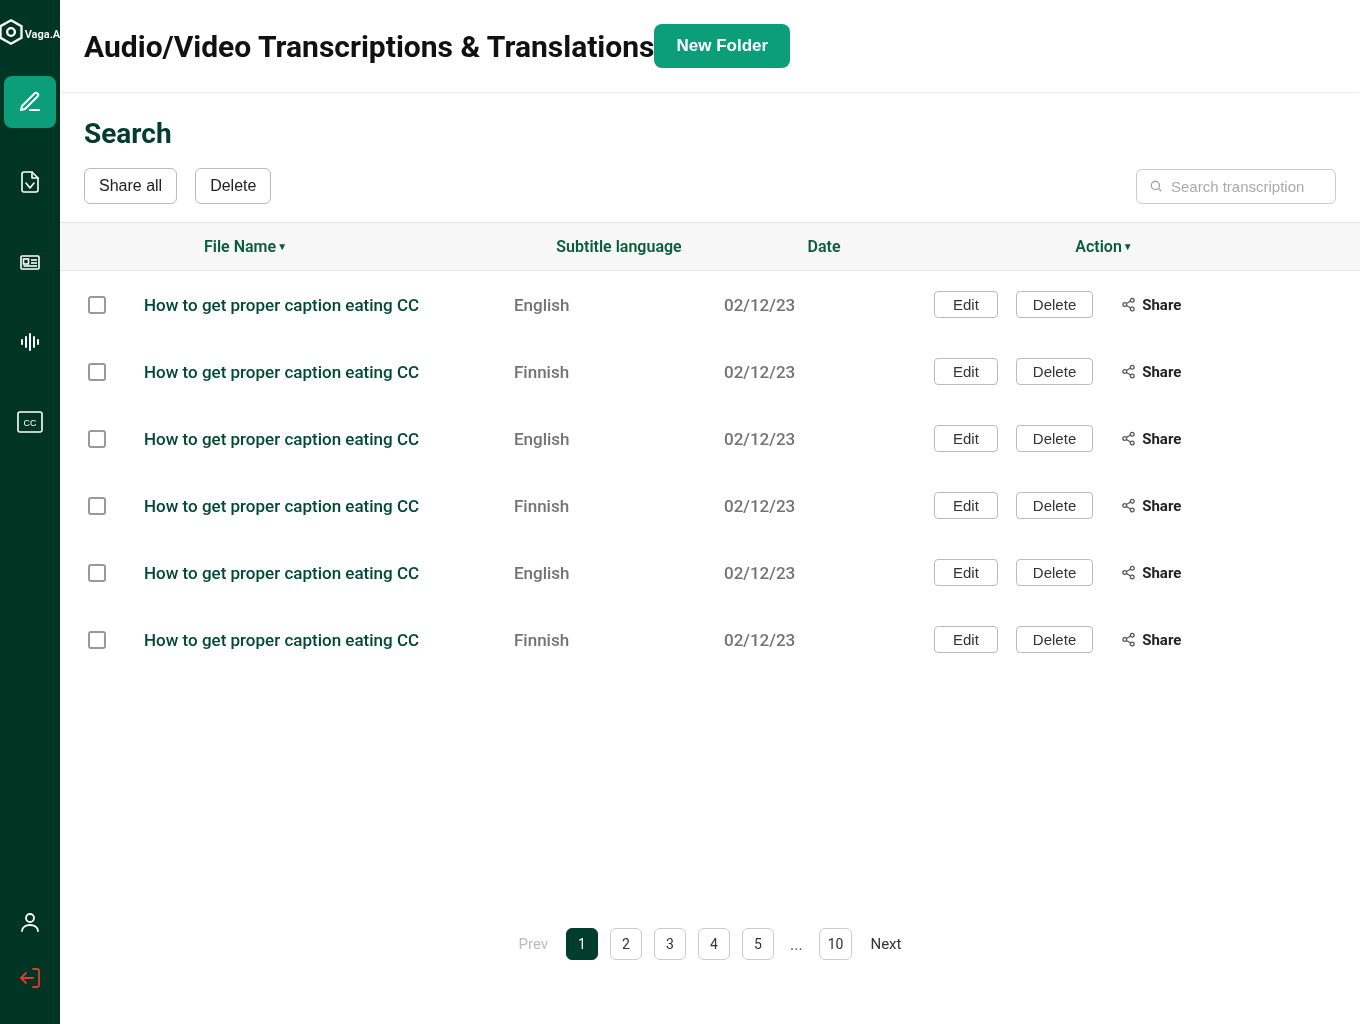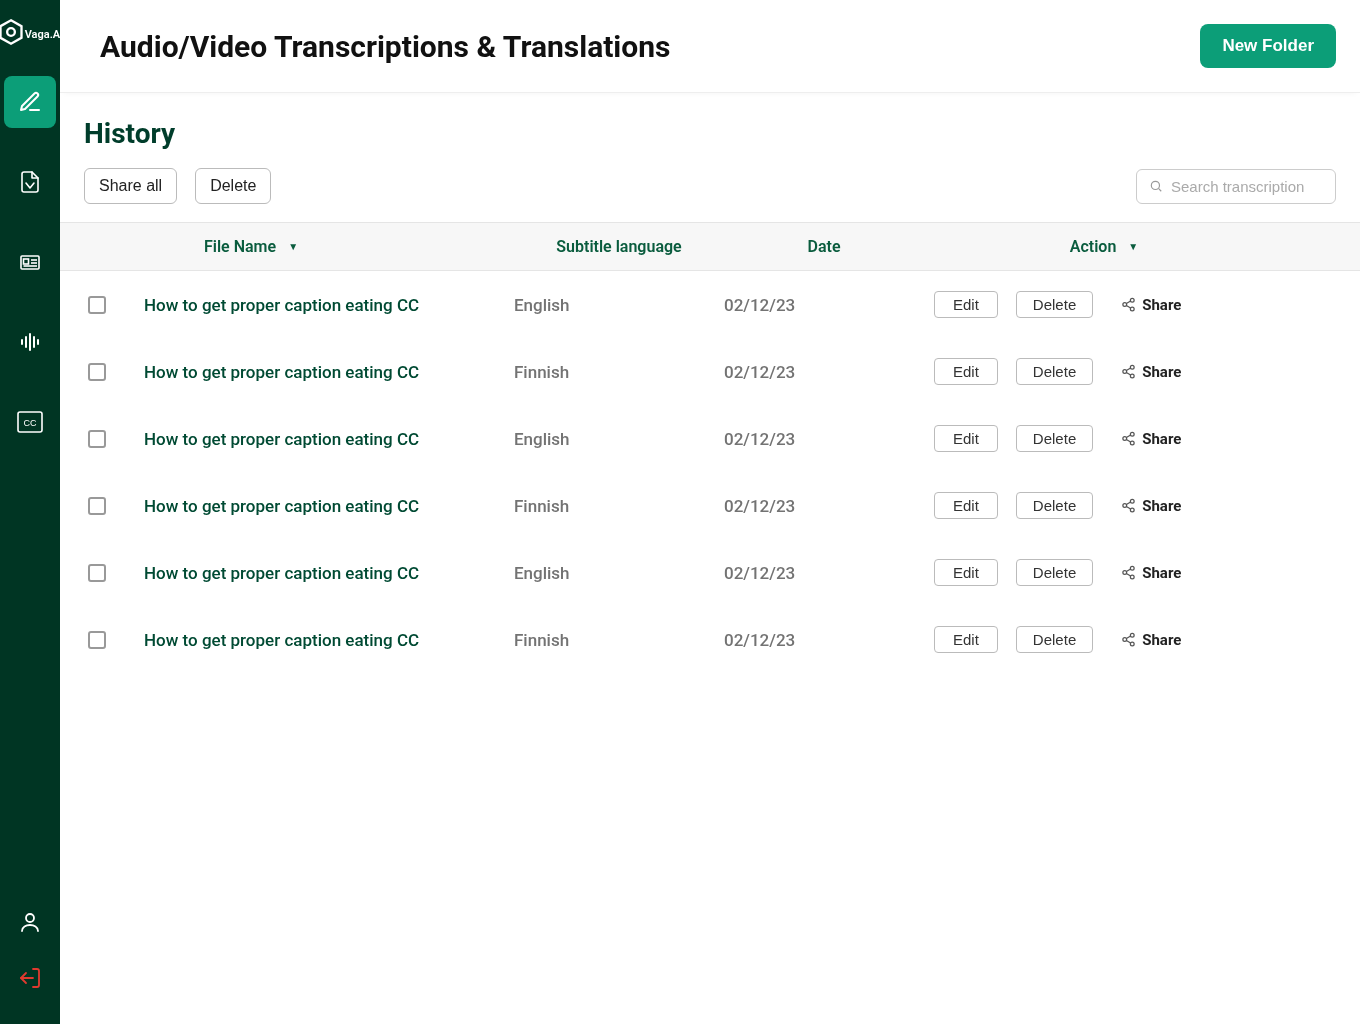--- a/index.html
+++ b/index.html
@@ -55,22 +55,22 @@
     padding-bottom: 30px;
   }
   .sidebar-bottom .nav-icon { color:#fff; cursor:pointer; }
 
   
   .main { flex: 1; display: flex; flex-direction: column; background:#fff; }
 
   .header-bar {
     display: flex;
     align-items: center;
-    justify-content: space-between;
-    padding: 24px 24px 24px 40px;
+    justify-content: flex-start;
+    padding: 24px 24px 24px 24px;
     border-bottom: 1px solid #eee;
     box-shadow: 0 4px 6px -4px rgba(0,0,0,0.05);
   }
   .page-title {
     font-size: 30px;
     font-weight: 700;
     color: #111;
   }
   .btn-primary {
     background: #0C9E78;
@@ -140,21 +140,21 @@
     margin-left: -24px;
     margin-right: -24px;
     padding-left: 24px;
   }
   .th {
     font-size: 16px;
     font-weight: 600;
     color: #0A5C3E;
     display: flex;
     align-items: center;
-    gap: 12px;
+    gap: 1px;
     justify-content: center;
   }
   .th.filename { justify-content: flex-start; padding-left: 60px; }
   .th .caret { font-size: 10px; color:#0A5C3E; }
 
   .trow {
     display: grid;
     grid-template-columns: 60px 370px 210px 200px 360px;
     align-items: center;
     padding: 20px 0;
@@ -311,21 +311,21 @@
     </div>
   </aside>
 
   <div class="main">
     <div class="header-bar">
       <h1 class="page-title">Audio/Video Transcriptions &amp; Translations</h1>
       <button class="btn-primary">New Folder</button>
     </div>
 
     <div class="section table-container">
-      <h2 class="section-title">History</h2>
+      <h2 class="section-title">Search</h2>
 
       <div class="toolbar">
         <div class="toolbar-left">
           <button class="btn-outline">Share all</button>
           <button class="btn-outline">Delete</button>
         </div>
         <div class="search-wrap">
           <svg width="16" height="16" viewBox="0 0 24 24" fill="none" stroke="#999" stroke-width="2">
               <circle cx="11" cy="11" r="7"></circle>
               <line x1="21" y1="21" x2="16.65" y2="16.65"></line>
@@ -482,15 +482,28 @@
                     <line x1="8.6" y1="10.5" x2="15.4" y2="6.5"></line>
                     <line x1="8.6" y1="13.5" x2="15.4" y2="17.5"></line>
                   </svg>
         Share
       </span>
     </div>
             </div>
           </div>
       </div>
 
+      <div class="pagination">
+        <span class="pg-text disabled">Prev</span>
+        <span id="pg-pages" style="display:flex; gap:12px; align-items:center;">
+            <span class="pg-btn active">1</span>
+            <span class="pg-btn">2</span>
+            <span class="pg-btn">3</span>
+            <span class="pg-btn">4</span>
+            <span class="pg-btn">5</span>
+          </span>
+        <span class="pg-ellipsis">...</span>
+        <span class="pg-btn">10</span>
+        <span class="pg-text">Next</span>
+      </div>
     </div>
   </div>
 </div>
 
 </body></html>

